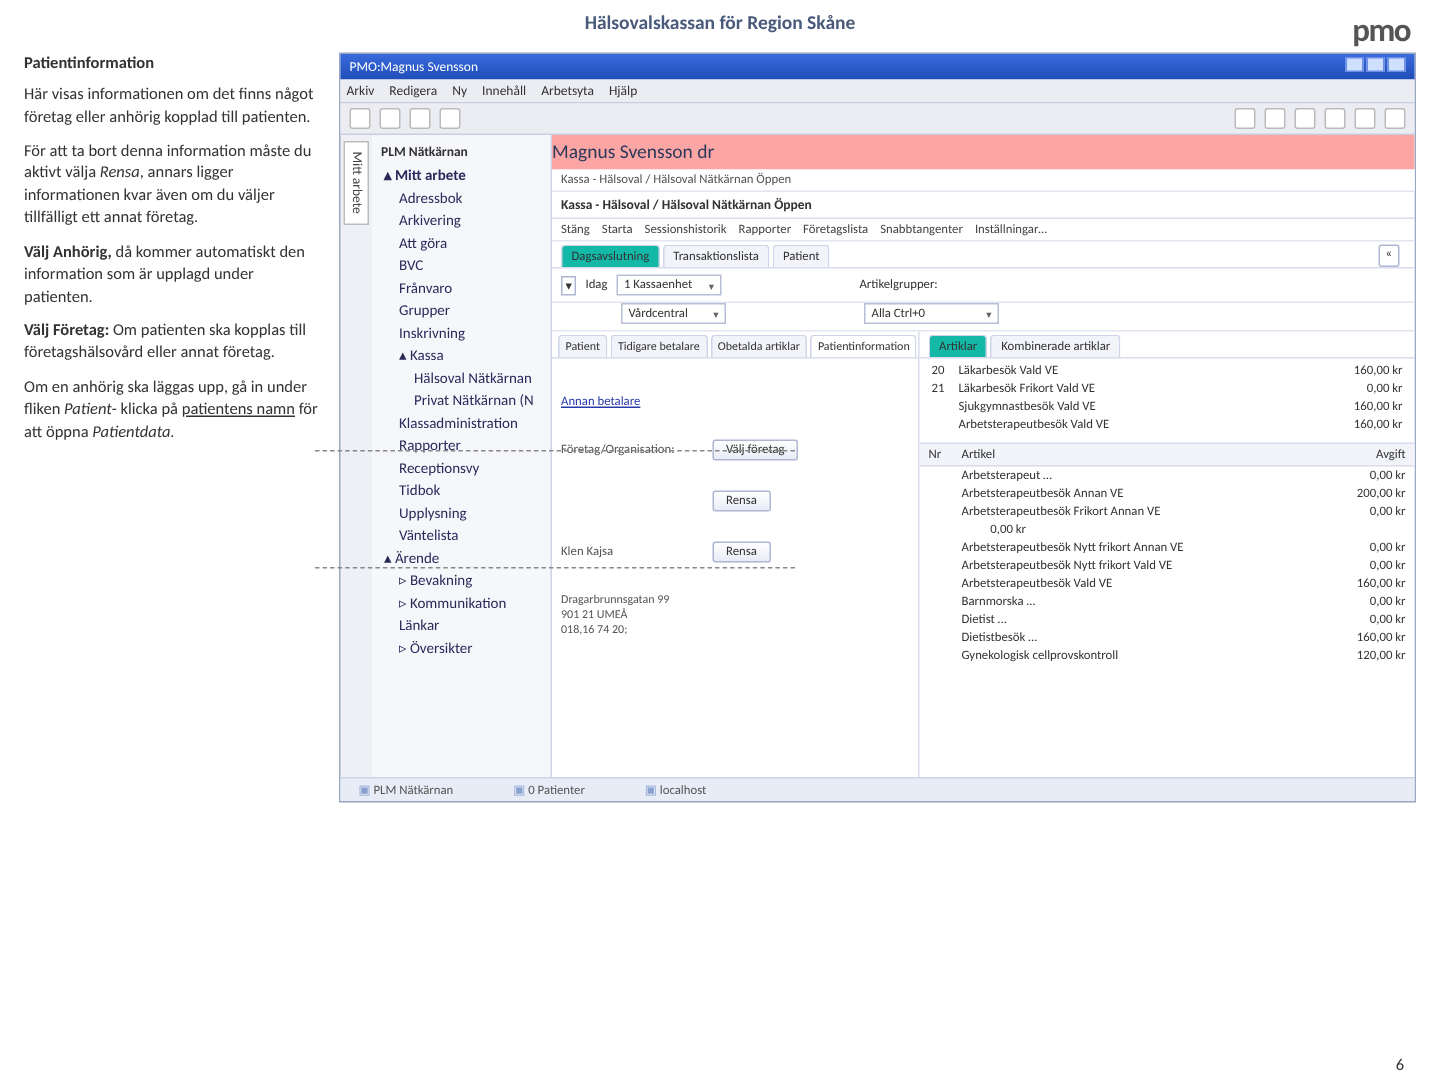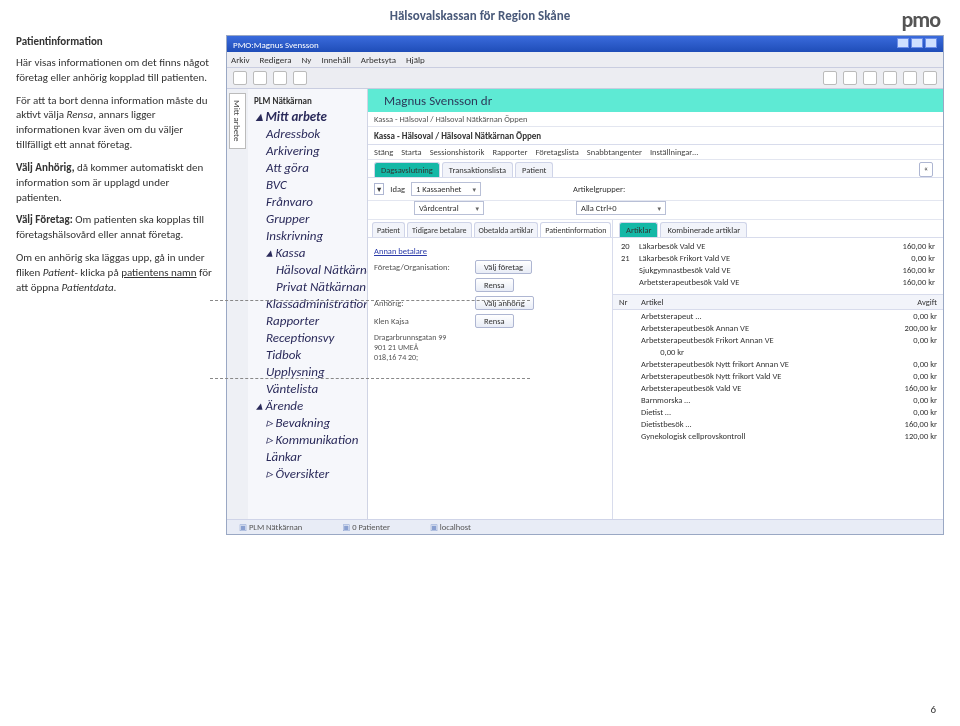--- a/index.html
+++ b/index.html
@@ -73,42 +73,42 @@
   .main-split { display:flex; flex:1; min-height:0; }
   .side-tab {
     writing-mode: vertical-rl;
     background:#fff;border:1px solid #bbb;padding:6px 2px;margin:4px 2px;font-size:9px;
     color:#444;text-align:center;align-self:flex-start;
   }
   .tree-pane {
     width:120px;background:#f6f7fb;border-right:1px solid #d0d4e4;padding:4px 2px;overflow:hidden;
   }
   .tree-title{font-weight:bold;font-size:9px;padding:2px 4px;}
-  .tree-list{list-style:none;margin-left:6px;font-size:13px;color:#2a2a5a;font-style:italic;}
+  .tree-list{list-style:none;margin-left:6px;font-size:10px;color:#2a2a5a;}
   .tree-list li{padding:1px 0;white-space:nowrap;}
   .tree-list .sub{margin-left:10px;}
   .tree-list .me{font-weight:bold;}
   .content-pane{flex:1;display:flex;flex-direction:column;background:#fff;min-width:0;}
-  .patient-hdr{background:#5eead4;padding:4px 16px;font-size:13px;color:#2c3a5a;}
+  .patient-hdr{background:#fca5a5;padding:4px 0;font-size:13px;color:#2c3a5a;}
   .crumb{background:#fff;padding:2px 6px;font-size:8.5px;color:#555;border-bottom:1px solid #e3e6f0;}
   .crumb2{padding:3px 6px;font-size:9px;font-weight:bold;border-bottom:1px solid #d8dcec;}
   .subtoolbar{padding:2px 6px;display:flex;gap:8px;font-size:8.5px;color:#444;border-bottom:1px solid #e3e6f0;}
   .subtabs{display:flex;gap:2px;padding:2px 6px 0;border-bottom:1px solid #d8dcec;font-size:8.5px;}
   .subtab{padding:2px 6px;border:1px solid #cfd4e8;border-bottom:none;background:#f2f4fa;border-radius:3px 3px 0 0;}
   .subtab.active{background:#14b8a6;}
   .filter-row{display:flex;align-items:center;gap:6px;padding:4px 6px;border-bottom:1px solid #e3e6f0;font-size:8.5px;}
   .dd{border:1px solid #b8bfd6;background:#fff;padding:1px 4px;min-width:70px;display:inline-flex;align-items:center;justify-content:space-between;}
   .dd::after{content:"▾";font-size:7px;color:#666;margin-left:4px;}
   .mid-split{display:flex;flex:1;min-height:0;}
   .mid-left{width:245px;border-right:1px solid #d8dcec;display:flex;flex-direction:column;}
   .pt-tabs{display:flex;gap:2px;padding:2px 4px 0;font-size:8px;border-bottom:1px solid #d8dcec;}
   .pt-tab{padding:2px 4px;border:1px solid #cfd4e8;border-bottom:none;background:#f2f4fa;border-radius:3px 3px 0 0;white-space:nowrap;}
   .pt-tab.active{background:#fff;}
   .formish{padding:4px 6px;font-size:8.5px;}
-  .formish .row{display:flex;align-items:center;gap:6px;margin:4px 0;}
+  .formish .row{display:flex;align-items:center;gap:6px;margin:20px 0;}
   .formish .lbl{width:95px;color:#555;}
   .btnlike{border:1px solid #aeb6d2;background:linear-gradient(#fff,#e8ecf6);padding:1px 8px;border-radius:2px;font-size:8.5px;}
   .addr{margin-top:6px;}
   .mid-right{flex:1;display:flex;flex-direction:column;}
   .art-tabs{display:flex;gap:2px;padding:2px 6px 0;font-size:8.5px;border-bottom:1px solid #d8dcec;}
   .summary-list{padding:2px 0;}
   .summary-list .srow{display:flex;justify-content:space-between;padding:1px 8px;font-size:8.5px;}
   .summary-list .srow .sn{width:18px;}
   .art-table{border-top:1px solid #d8dcec;margin-top:4px;}
   .art-table .thead{display:flex;background:#f2f4fa;font-size:8.5px;border-bottom:1px solid #d8dcec;}
@@ -253,24 +253,20 @@
                     <u style="color:#2a3aa8">Annan betalare</u>
                   </div>
                 <div class="row">
                   <span class="lbl">Företag/Organisation:</span>
                   <span class="btnlike">Välj företag</span>
                 </div>
                 <div class="row">
                   <span class="lbl"></span>
                   <span class="btnlike">Rensa</span>
                 </div>
-                <div class="row addr">
-                  <span class="lbl">Anhörig:</span>
-                  <span class="btnlike">Välj anhörig</span>
-                </div>
                 <div class="row">
                     <span class="lbl">Klen Kajsa</span>
                   <span class="btnlike">Rensa</span>
                 </div>
                 <div style="font-size:8px;color:#555;margin-top:2px;">
                   <div>Dragarbrunnsgatan 99</div>
                   <div>901 21  UMEÅ</div>
                   <div>018,16 74 20;</div>
                 </div>
               </div>

